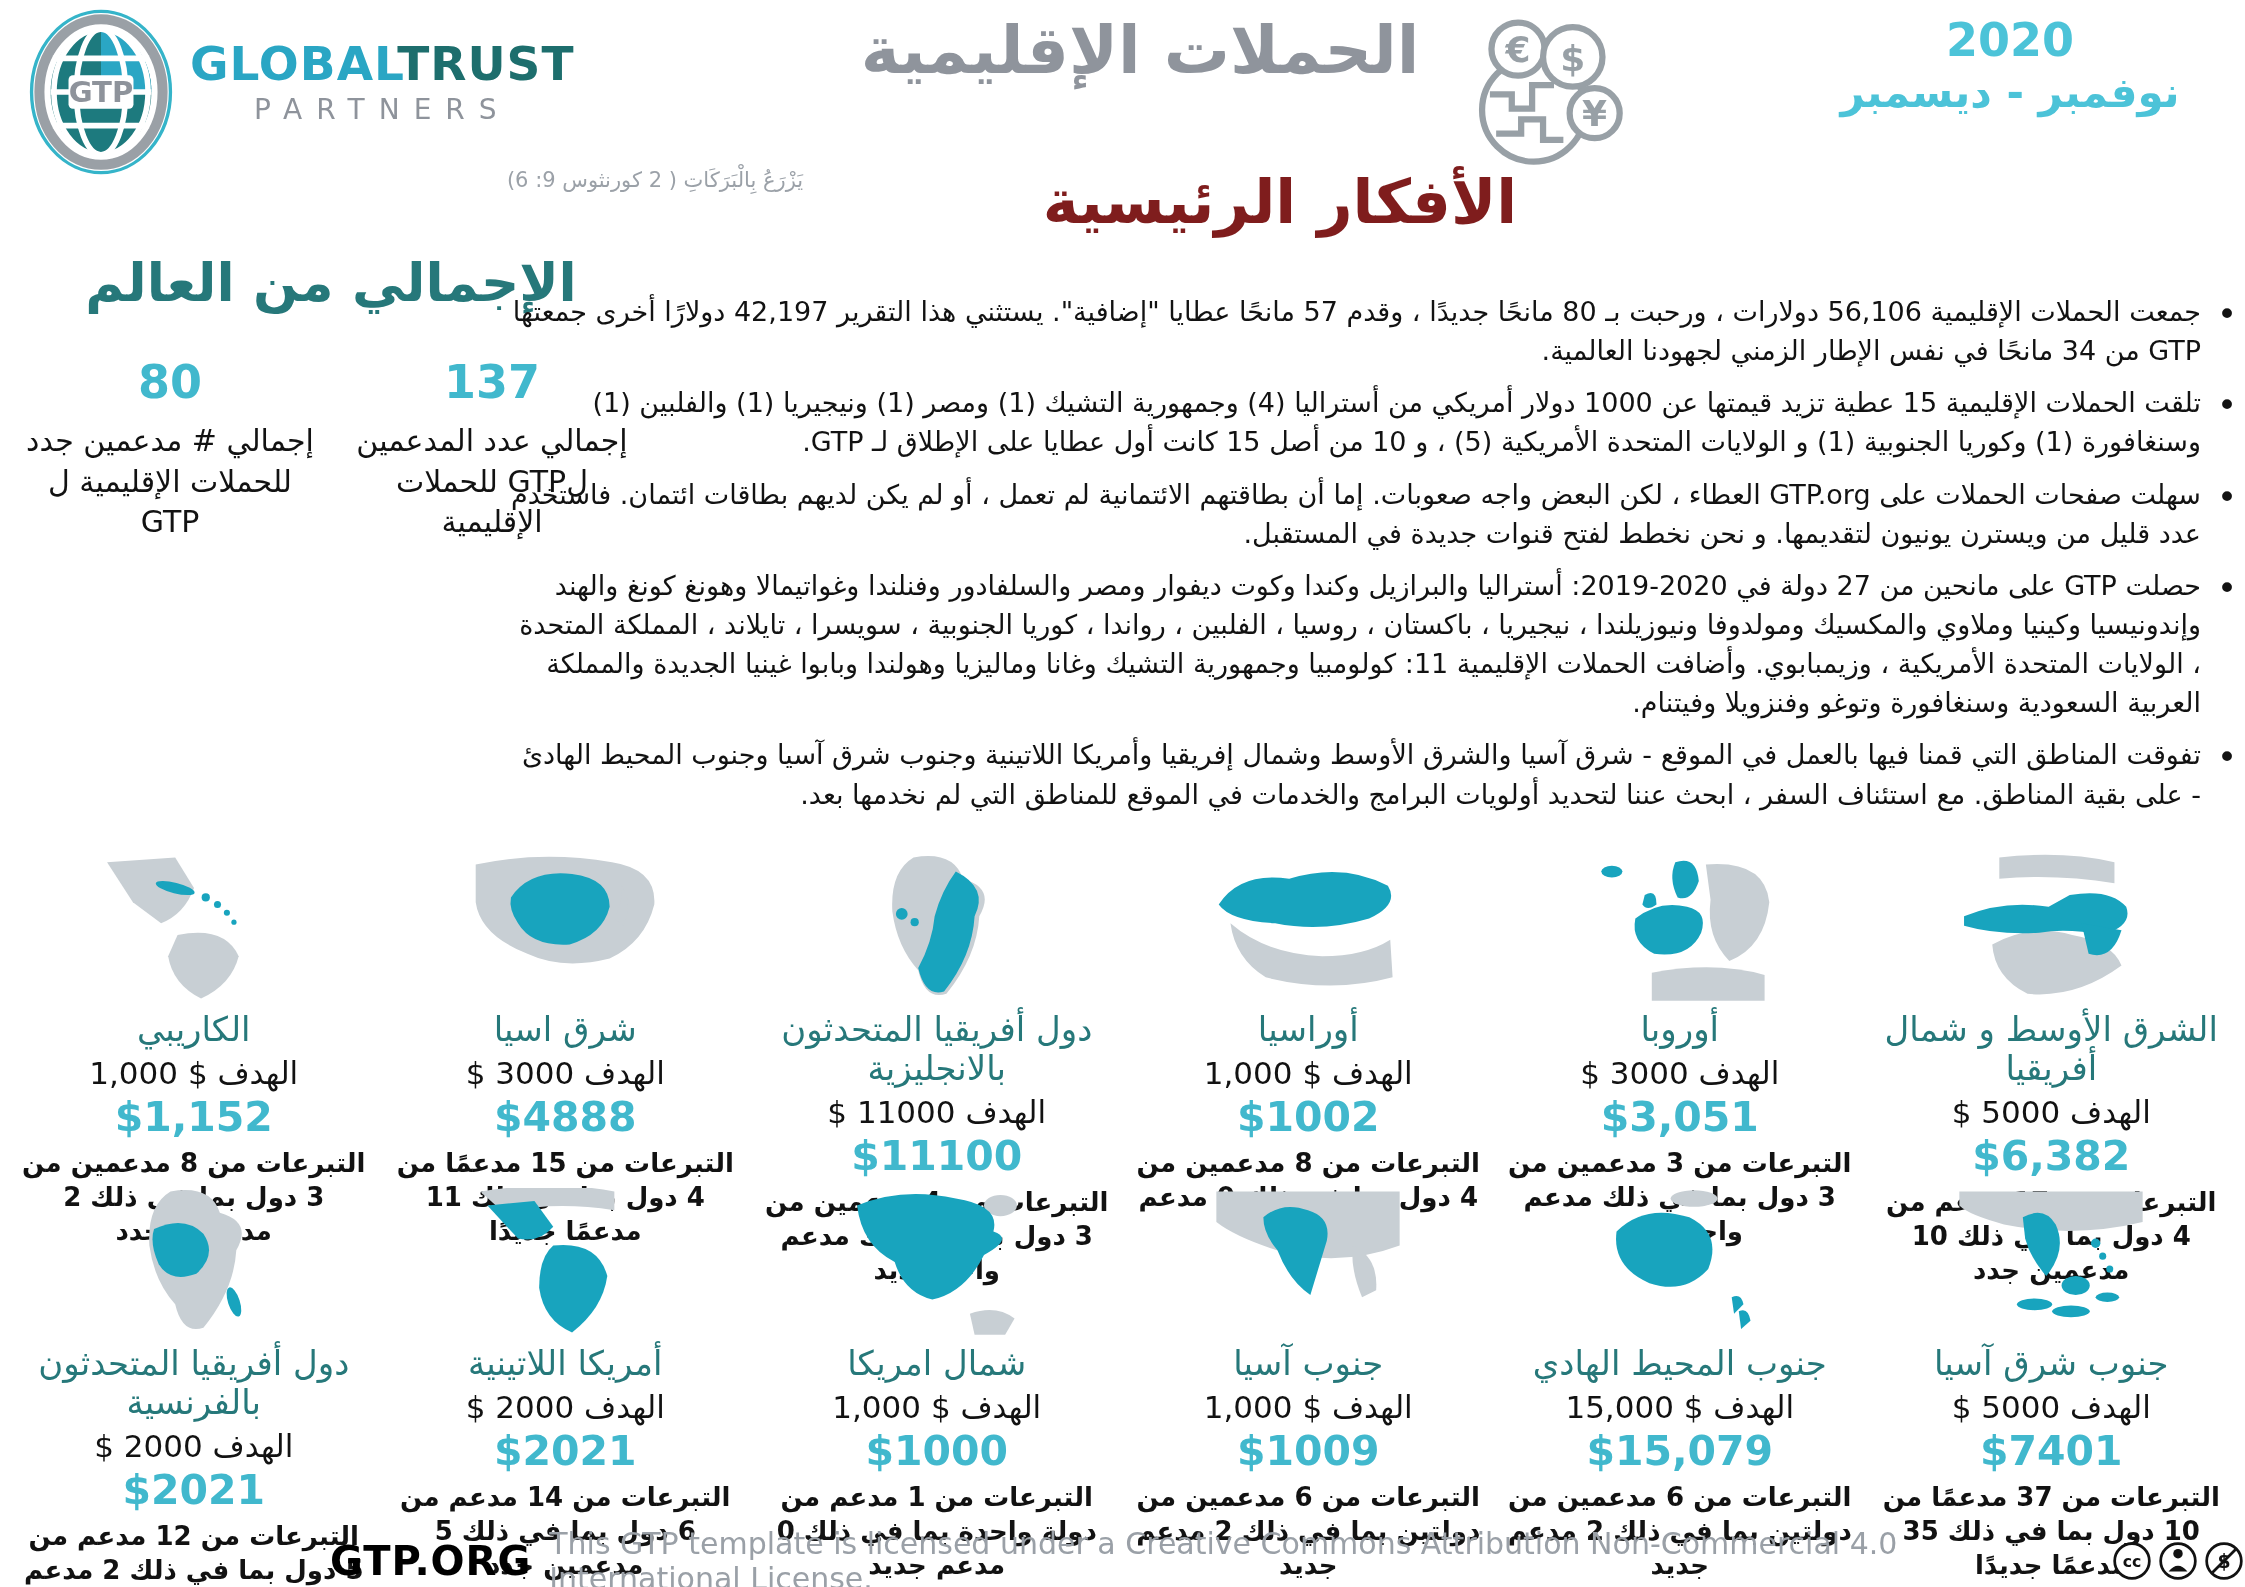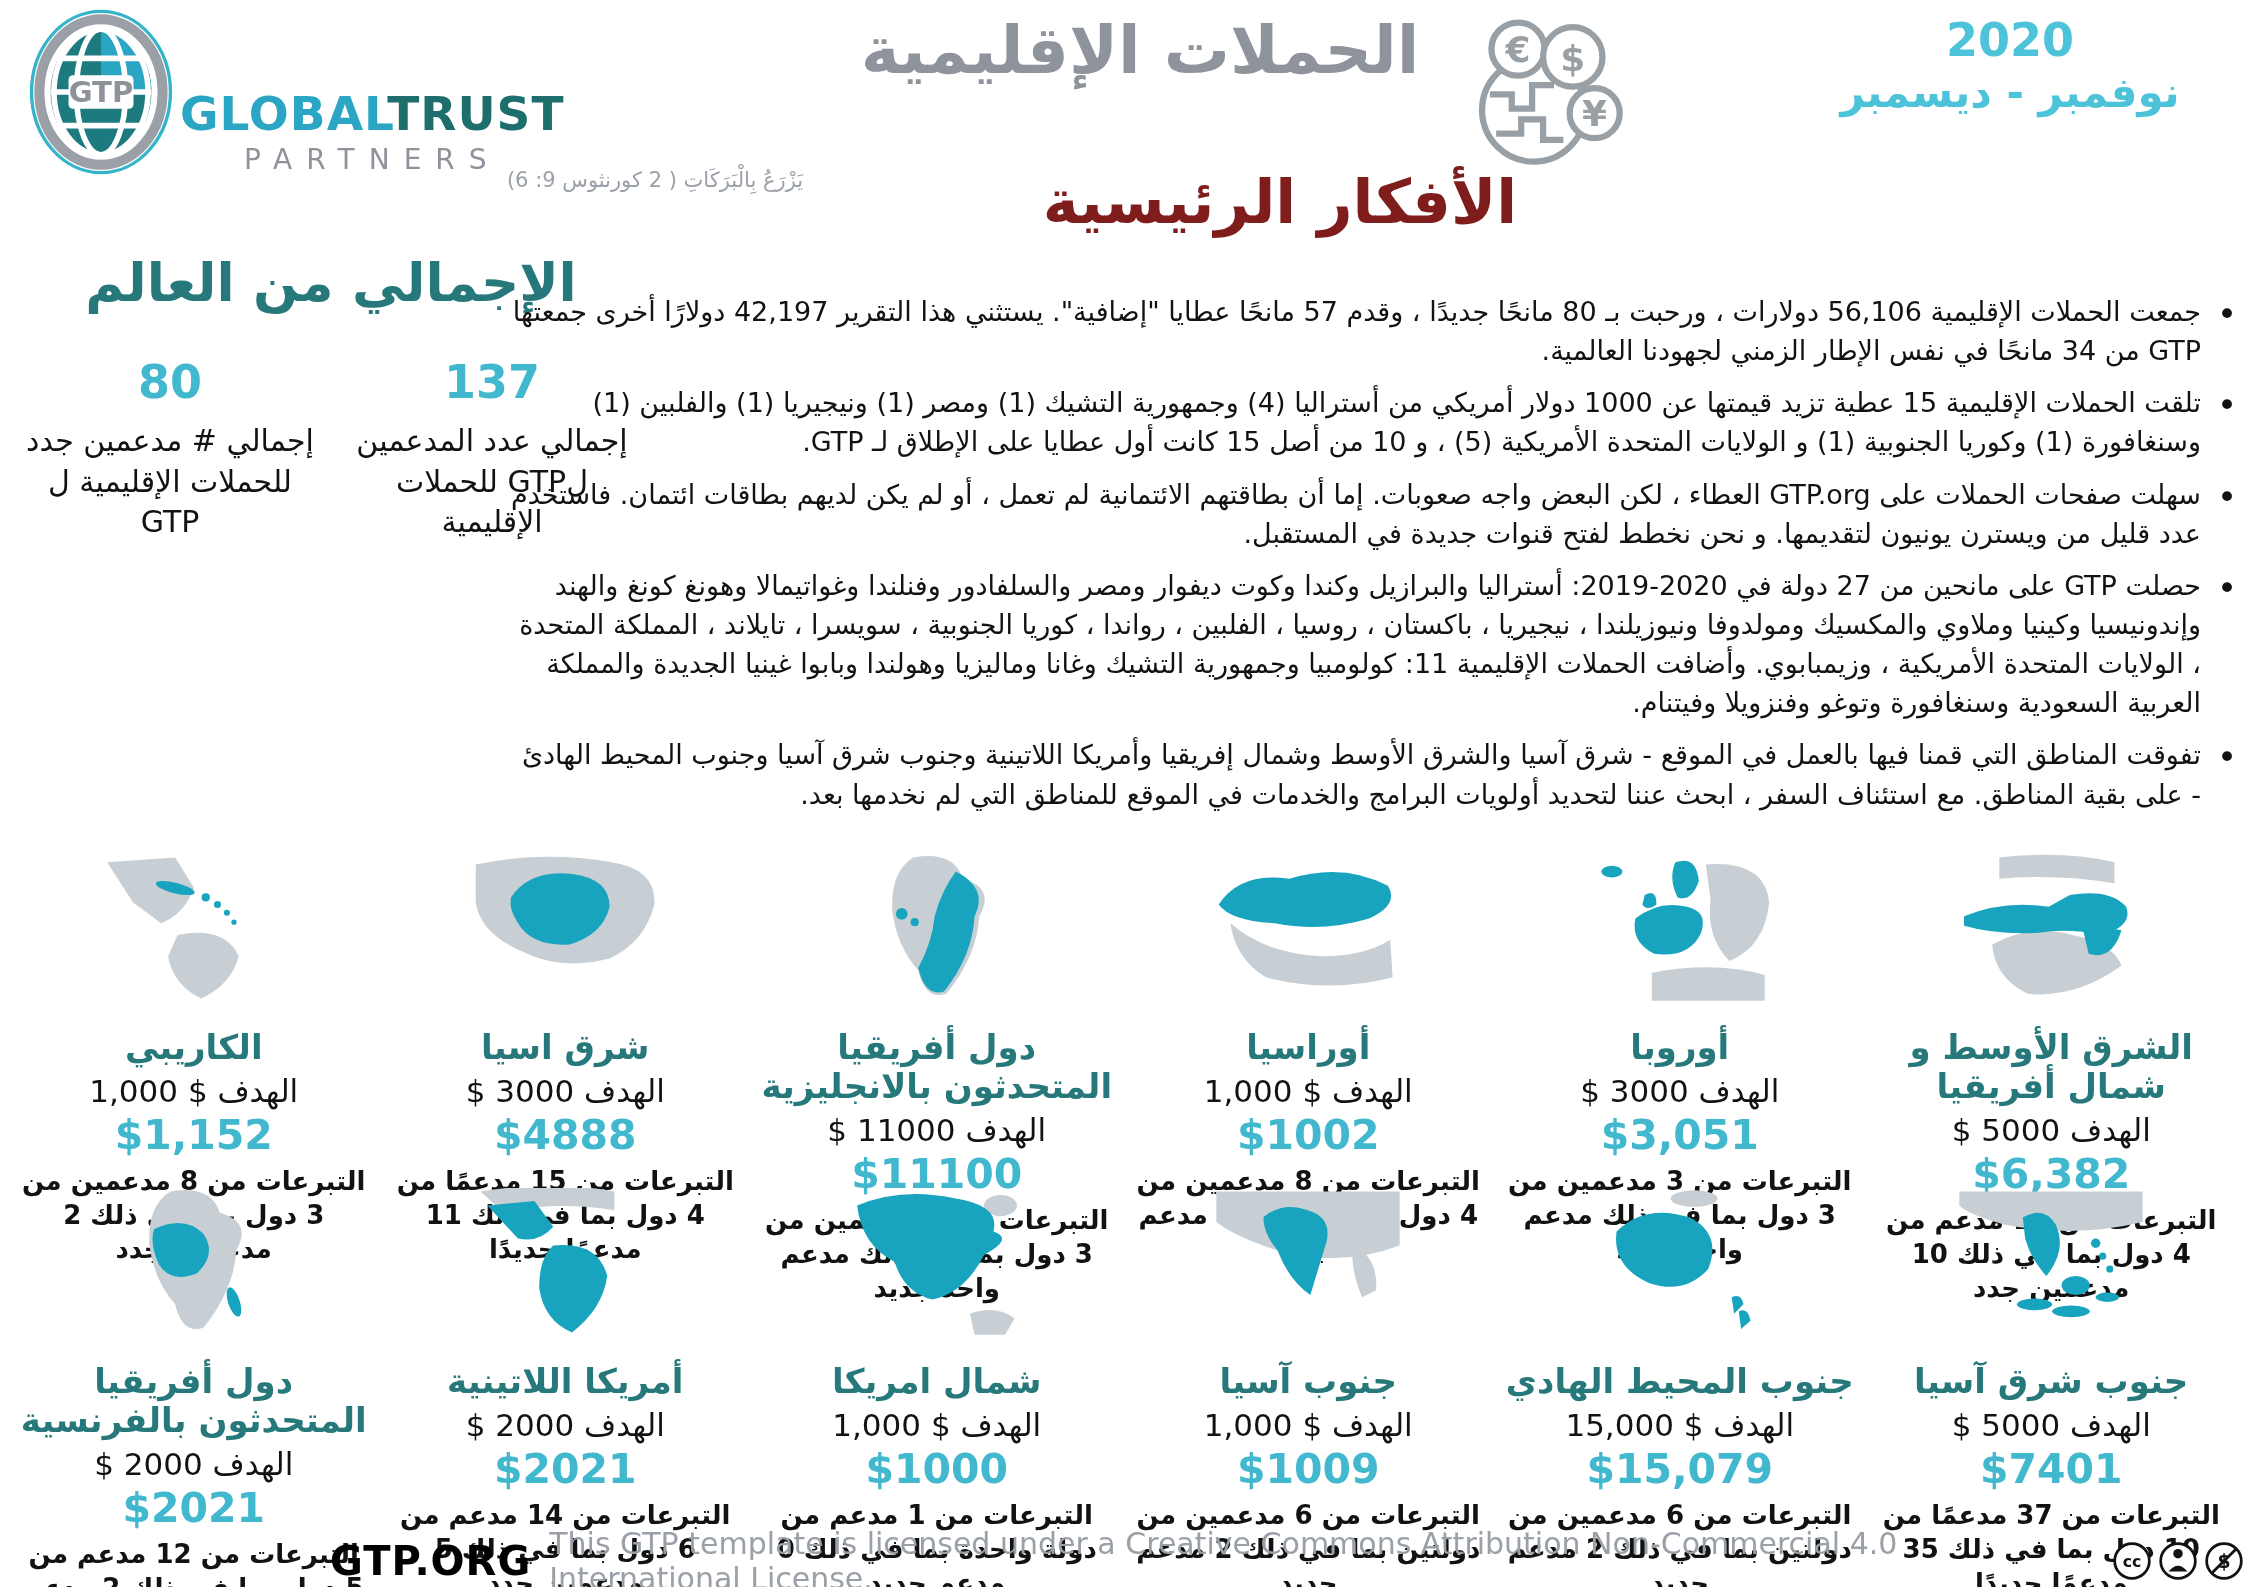--- a/index.html
+++ b/index.html
@@ -2,21 +2,21 @@
 <html lang="ar"><head>
 <meta charset="utf-8">
 <style>
   html,body{margin:0;padding:0;}
   body{
     width:2245px;height:1587px;position:relative;background:#ffffff;
     font-family:"DejaVu Sans", sans-serif;color:#121212;overflow:hidden;
   }
   .abs{position:absolute;}
   
-  .logo-block{left:26px;top:8px;display:flex;align-items:flex-end;gap:4px;}
+  .logo-block{left:26px;top:8px;display:flex;align-items:flex-start;gap:14px;}
   .wordmark{display:flex;flex-direction:column;align-items:center;margin-top:28px;}
   .wordmark .line1{font-size:47px;font-weight:bold;letter-spacing:1px;}
   .wordmark .w-global{color:#2aa6c4;}
   .wordmark .w-trust{color:#1d6e6d;}
   .wordmark .line2{font-size:28px;color:#8e939b;letter-spacing:14px;margin-top:2px;}
   .main-title{left:820px;top:12px;width:640px;text-align:center;direction:rtl;
     font-size:66px;font-weight:bold;color:#8f949c;}
   .money-icon{left:1468px;top:10px;}
   .date-block{left:1800px;top:16px;width:420px;text-align:center;direction:rtl;}
   .date-year{font-size:46px;font-weight:bold;color:#4cc3d8;line-height:1.05;}
@@ -39,21 +39,21 @@
   .bullets li::before{content:"•";position:absolute;right:0;top:-2px;font-size:34px;color:#121212;}
   
   .regions{left:12px;width:2221px;display:grid;grid-template-columns:repeat(6,1fr);column-gap:8px;}
   .row1{top:852px;}
   .row2{top:1186px;}
   .card{text-align:center;direction:rtl;}
   .map-wrap{height:150px;display:flex;align-items:flex-end;justify-content:center;}
   .map{width:188px;height:148px;}
   .ld{fill:#c8cfd4;}
   .hi{fill:#18a4be;}
-  .r-name{font-size:34px;font-weight:bold;color:#26787a;line-height:1.15;margin-top:26px;}
+  .r-name{font-size:34px;font-weight:normal;color:#26787a;line-height:1.15;margin-top:8px;}
   .r-goal{font-size:31px;color:#121212;margin-top:6px;}
   .r-raised{font-size:41px;font-weight:bold;color:#41b8cd;margin-top:2px;}
   .r-detail{font-size:26px;font-weight:bold;color:#121212;line-height:1.3;margin-top:6px;padding:0 6px;}
   
   .footer{left:330px;top:1526px;display:flex;align-items:center;gap:18px;}
   .footer-site{font-size:40px;font-weight:bold;color:#000000;letter-spacing:1px;}
   .footer-license{font-size:30px;color:#9aa0a7;}
   .cc-icons{display:flex;gap:4px;}
 </style>
 </head>

